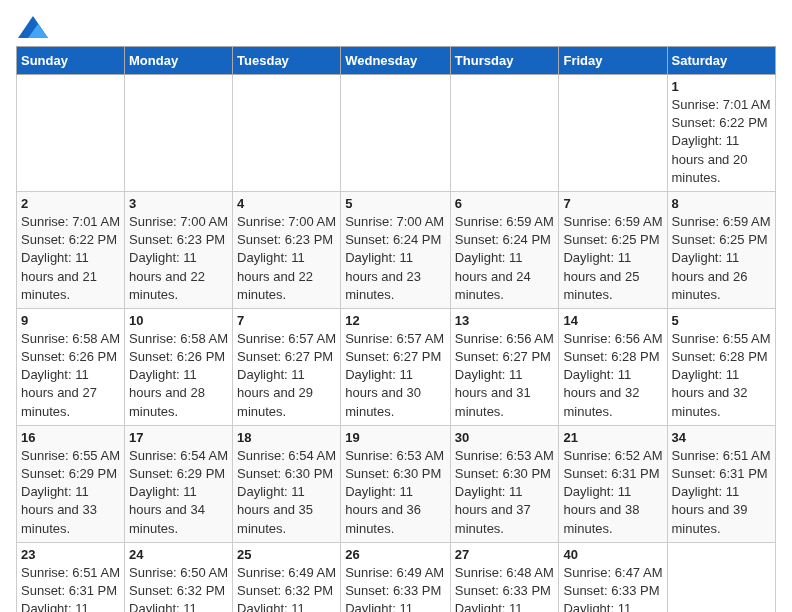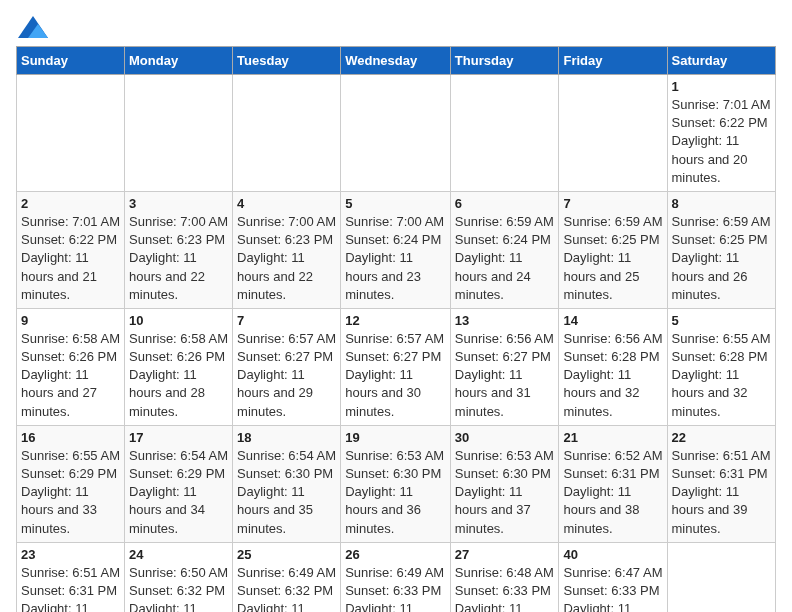--- a/index.html
+++ b/index.html
@@ -241,21 +241,21 @@
 Sunset: 6:30 PM
 Daylight: 11 hours and 37 minutes.</div>
         </td>
         <td>
           <span class="day-num">21</span>
           <div class="day-info" style="white-space: pre-line;">Sunrise: 6:52 AM
 Sunset: 6:31 PM
 Daylight: 11 hours and 38 minutes.</div>
         </td>
         <td>
-          <span class="day-num">22</span>
+          <span class="day-num">34</span>
           <div class="day-info" style="white-space: pre-line;">Sunrise: 6:51 AM
 Sunset: 6:31 PM
 Daylight: 11 hours and 39 minutes.</div>
         </td>
       </tr>
       <tr>
         <td>
           <span class="day-num">23</span>
           <div class="day-info" style="white-space: pre-line;">Sunrise: 6:51 AM
 Sunset: 6:31 PM

